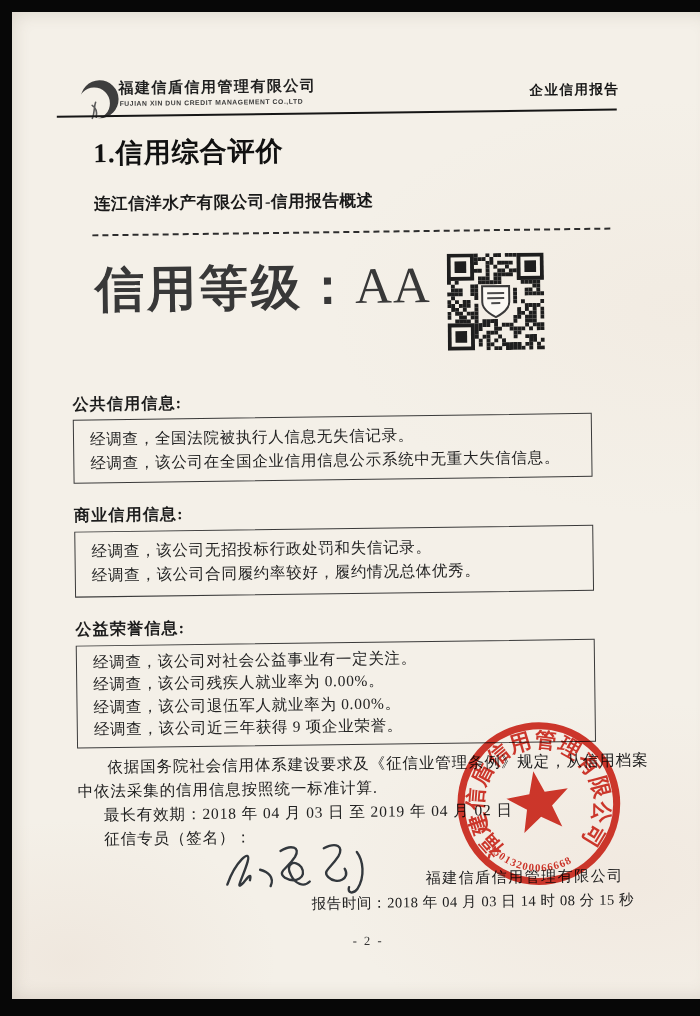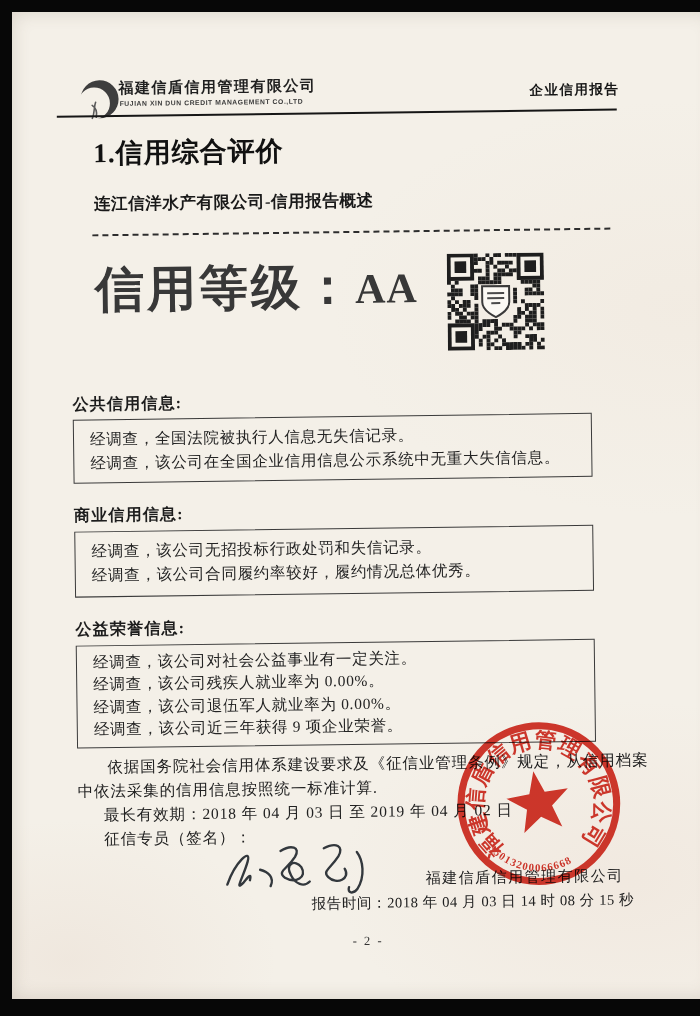--- a/index.html
+++ b/index.html
@@ -26,21 +26,21 @@
   #header-rule{left:50px;top:100px;width:560px;height:2.3px;background:#161616;}
 
   
   #page-title{left:86px;top:120px;font-size:27px;font-weight:bold;letter-spacing:1px;color:#111;}
   #subtitle{left:86px;top:178px;font-size:16.5px;font-weight:bold;letter-spacing:.6px;color:#191919;}
   #dash-rule{left:84px;top:219px;width:518px;height:0;border-top:2.6px dashed #2d2d2d;}
 
   
   #rating{left:86px;top:242px;color:#383838;white-space:nowrap;}
   #rating .lbl{font-size:49px;font-weight:600;letter-spacing:3px;}
-  #rating .val{font-size:42px;font-weight:700;letter-spacing:1px;}
+  #rating .val{font-size:51px;font-weight:400;letter-spacing:1px;}
   #qr{left:438px;top:243px;width:97px;height:97px;}
   #qr-shield{position:absolute;left:33px;top:30px;width:31px;height:36px;}
 
   
   .sec-heading{font-size:16px;font-weight:600;letter-spacing:1.2px;color:#1d1d1d;}
   #h-public{left:62px;top:379px;}
   #h-biz{left:62px;top:490px;}
   #h-honor{left:62px;top:604px;}
   .box{border:1.7px solid #3a3a3a;}
   #box-public{left:62px;top:404px;width:517px;height:62px;}

